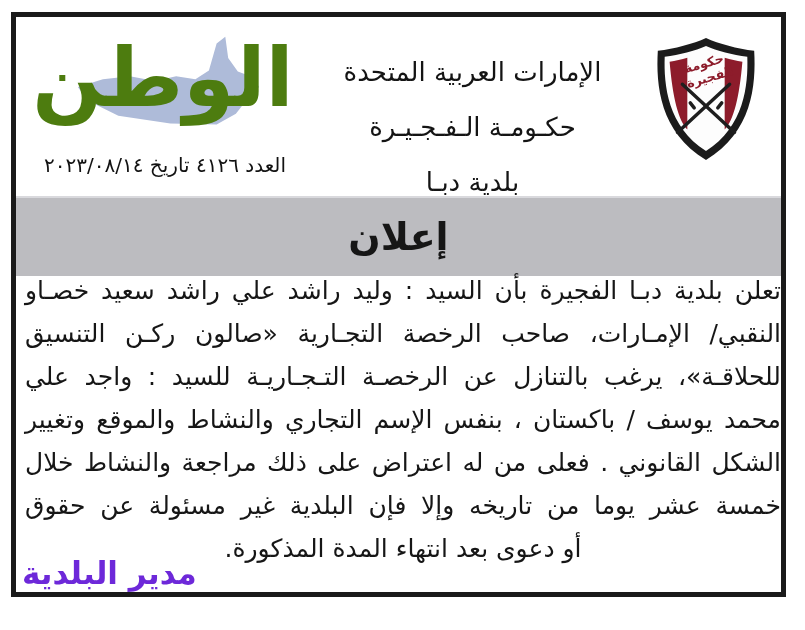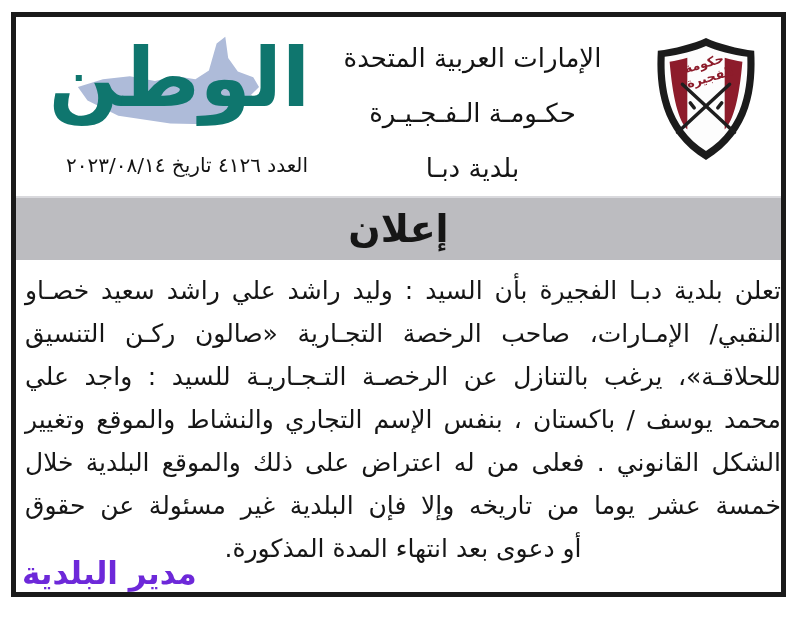--- a/index.html
+++ b/index.html
@@ -28,48 +28,48 @@
   }
   .emblem-box {
     width: 150px; flex: 0 0 150px;
     display: flex; justify-content: center; align-items: flex-start;
     padding-top: 19px; box-sizing: border-box;
   }
   .gov {
     flex: 1 1 auto;
     direction: rtl; text-align: center;
     color: #141414;
-    padding-top: 14px;
+    padding-top: 28px;
     font-size: 26px;
   }
   .gov-line { height: 55px; line-height: 55px; white-space: nowrap; }
   .watan {
     width: 298px; flex: 0 0 298px;
     position: relative;
   }
   .logo-wrap { position: absolute; left: 0; right: 0; top: 0; height: 135px; }
   .logo-map {
     position: absolute; left: 58px; top: 14px;
     width: 212px; height: 106px;
   }
   .logo-text {
     position: absolute; left: 0; right: 4px; top: 18px;
-    text-align: right;
+    text-align: center;
     font-size: 82px; line-height: 1.05;
-    font-weight: bold; color: #0f766e;
+    font-weight: bold; color: #4d7c0f;
     direction: rtl; white-space: nowrap;
   }
   .issue-line {
     position: absolute; left: 6px; right: 6px; top: 136px;
-    direction: rtl; 
+    direction: rtl; text-align: center;
     font-size: 20px; color: #121212; white-space: nowrap;
   }
   
   .banner {
-    position: absolute; left: 0; right: 0; top: 179px; height: 64px;
+    position: absolute; left: 0; right: 0; top: 179px; height: 80px;
     background: #bcbcc0;
     border-top: 2px solid #d9d9dd;
     box-sizing: border-box;
     display: flex; align-items: center; justify-content: center;
   }
   .banner-title {
     font-size: 38px; font-weight: bold; color: #161616; direction: rtl;
   }
   
   .body-text {
@@ -139,21 +139,21 @@
 
     <div class="banner">
       <span class="banner-title">إعلان</span>
     </div>
 
     <div class="body-text">
       <div class="body-line">تعلن بلدية دبـا الفجيرة بأن السيد : وليد راشد علي راشد سعيد خصـاو</div>
       <div class="body-line">النقبي/ الإمـارات، صاحب الرخصة التجـارية «صالون ركـن التنسيق</div>
       <div class="body-line">للحلاقـة»، يرغب بالتنازل عن الرخصـة التـجـاريـة للسيد : واجد علي</div>
       <div class="body-line">محمد يوسف / باكستان ، بنفس الإسم التجاري والنشاط والموقع وتغيير</div>
-      <div class="body-line">الشكل القانوني . فعلى من له اعتراض على ذلك والموقع البلدية خلال</div>
+      <div class="body-line">الشكل القانوني . فعلى من له اعتراض على ذلك مراجعة والنشاط خلال</div>
       <div class="body-line">خمسة عشر يوما من تاريخه وإلا فإن البلدية غير مسئولة عن حقوق</div>
       <div class="body-line center-line">أو دعوى بعد انتهاء المدة المذكورة.</div>
     </div>
 
     <div class="signature">مدير البلدية</div>
 
   </div>
 </div>
 
 </body></html>

